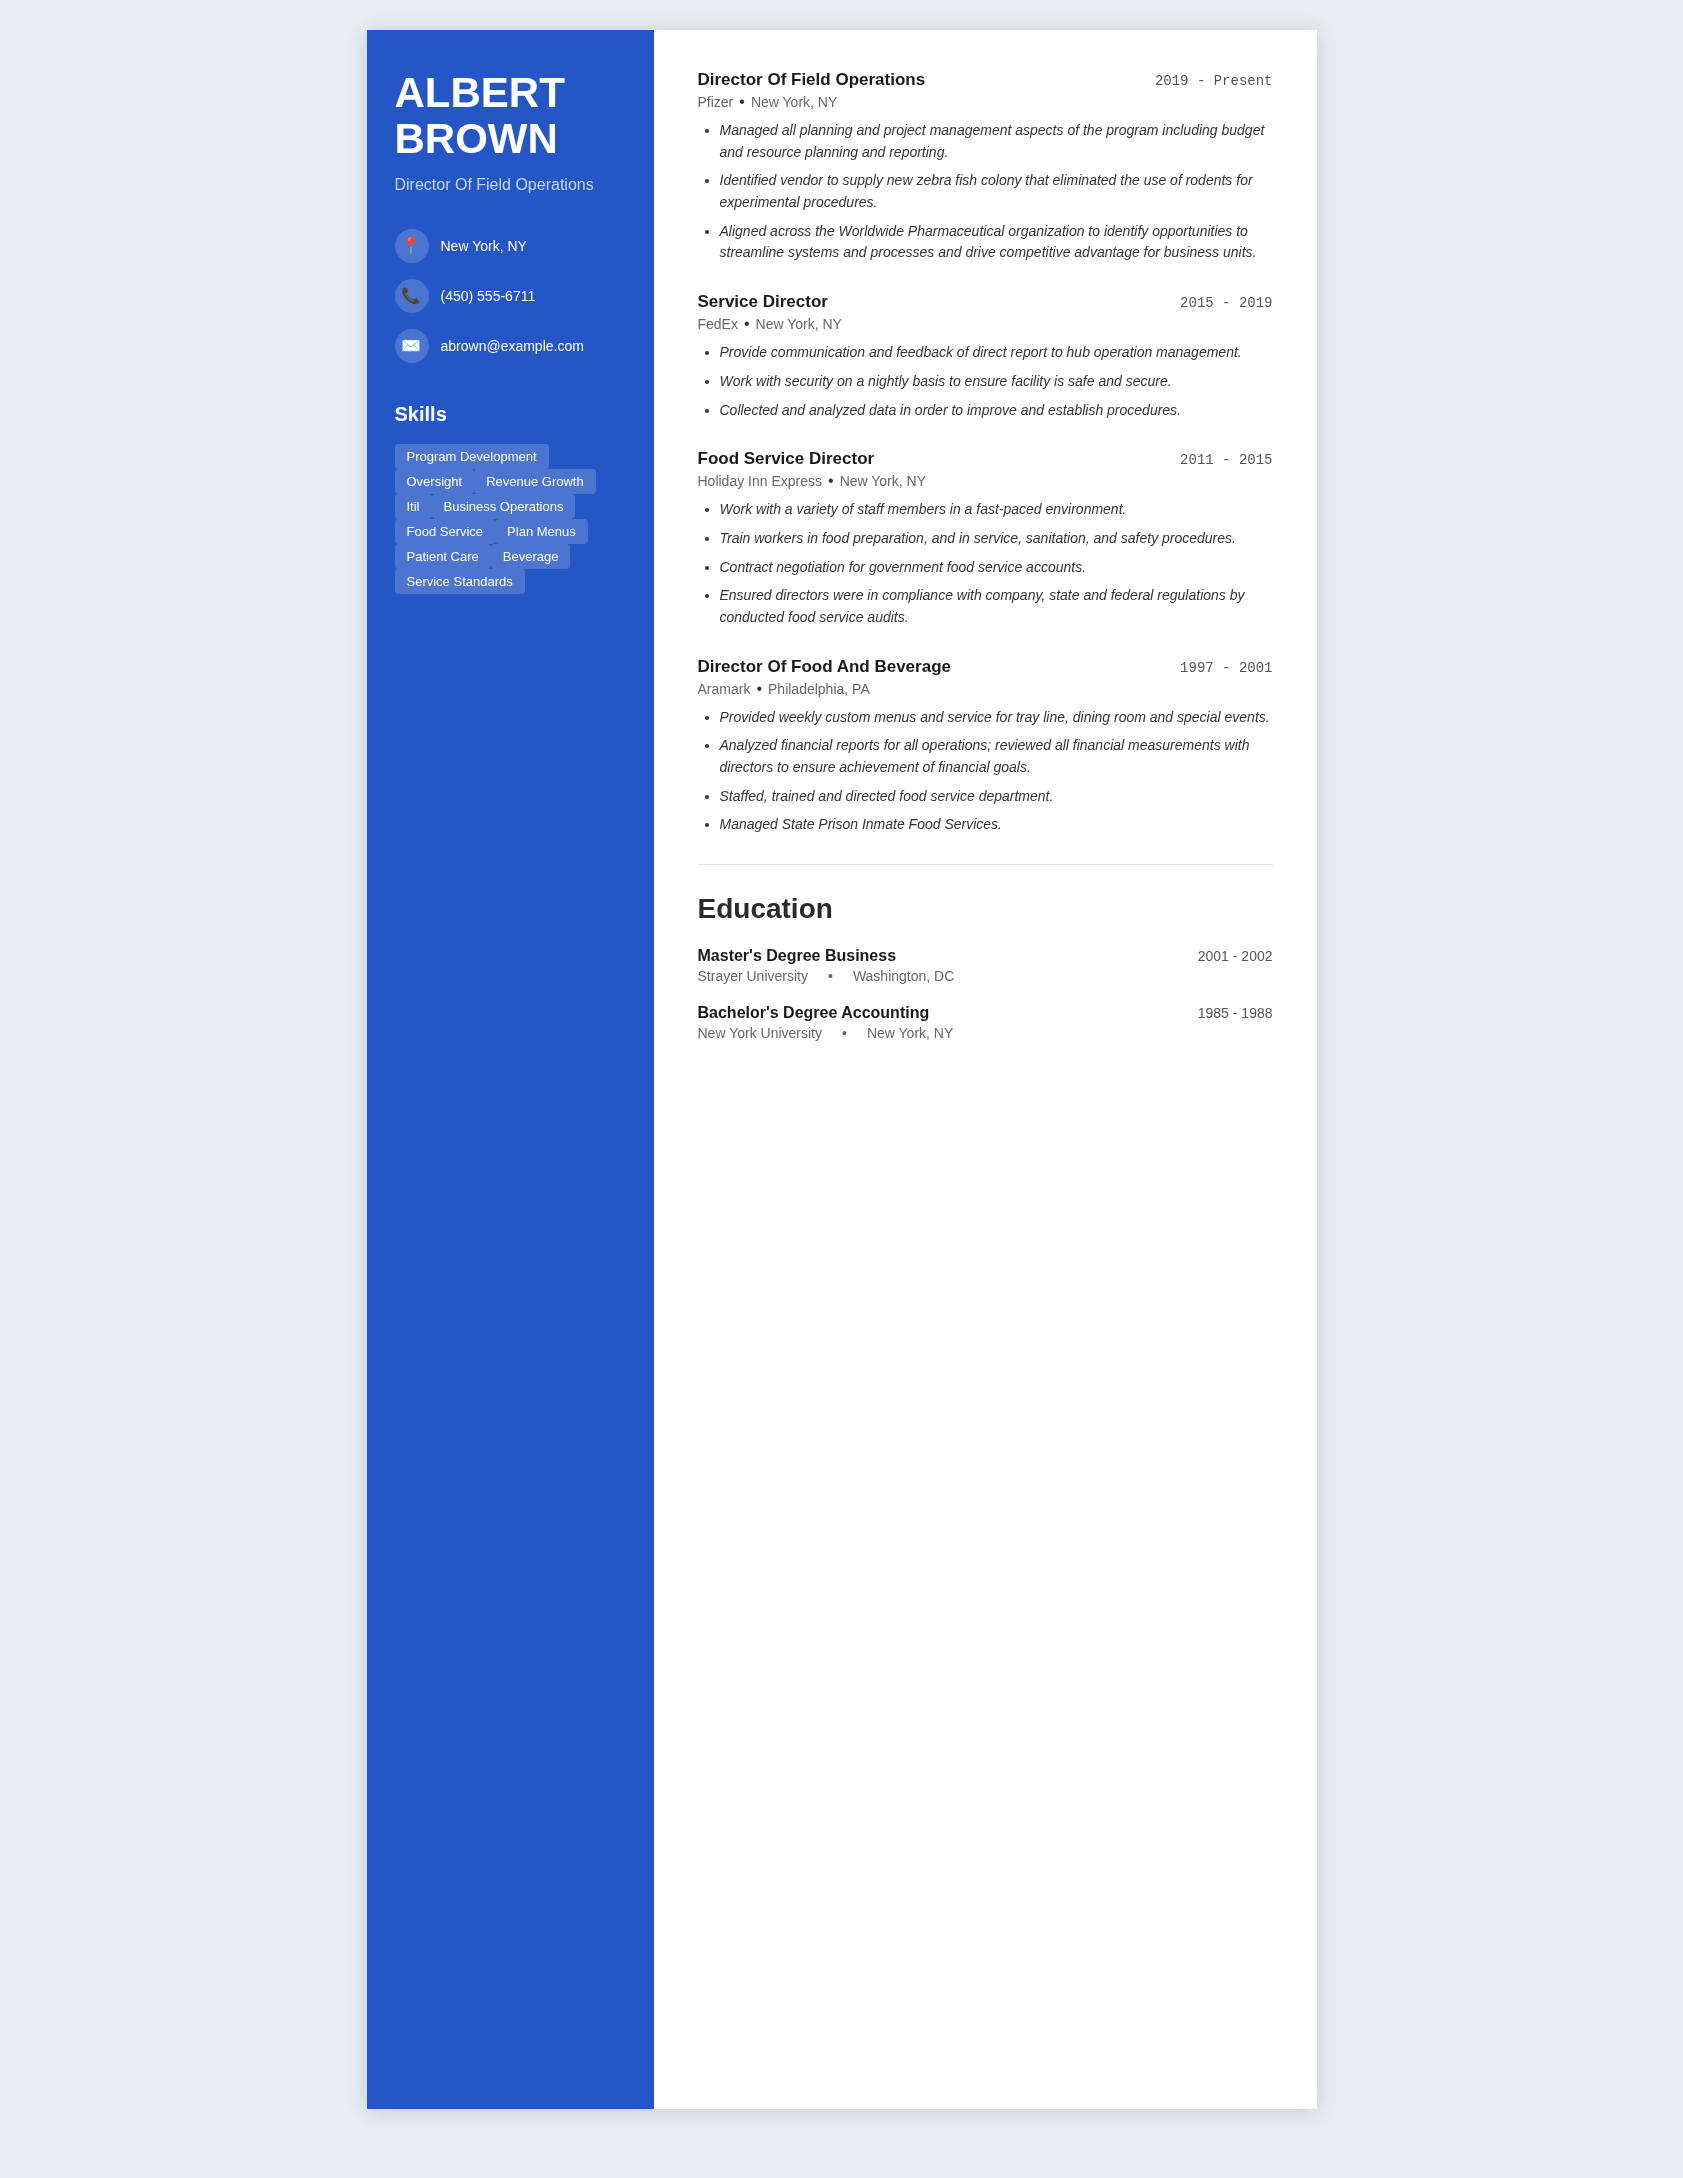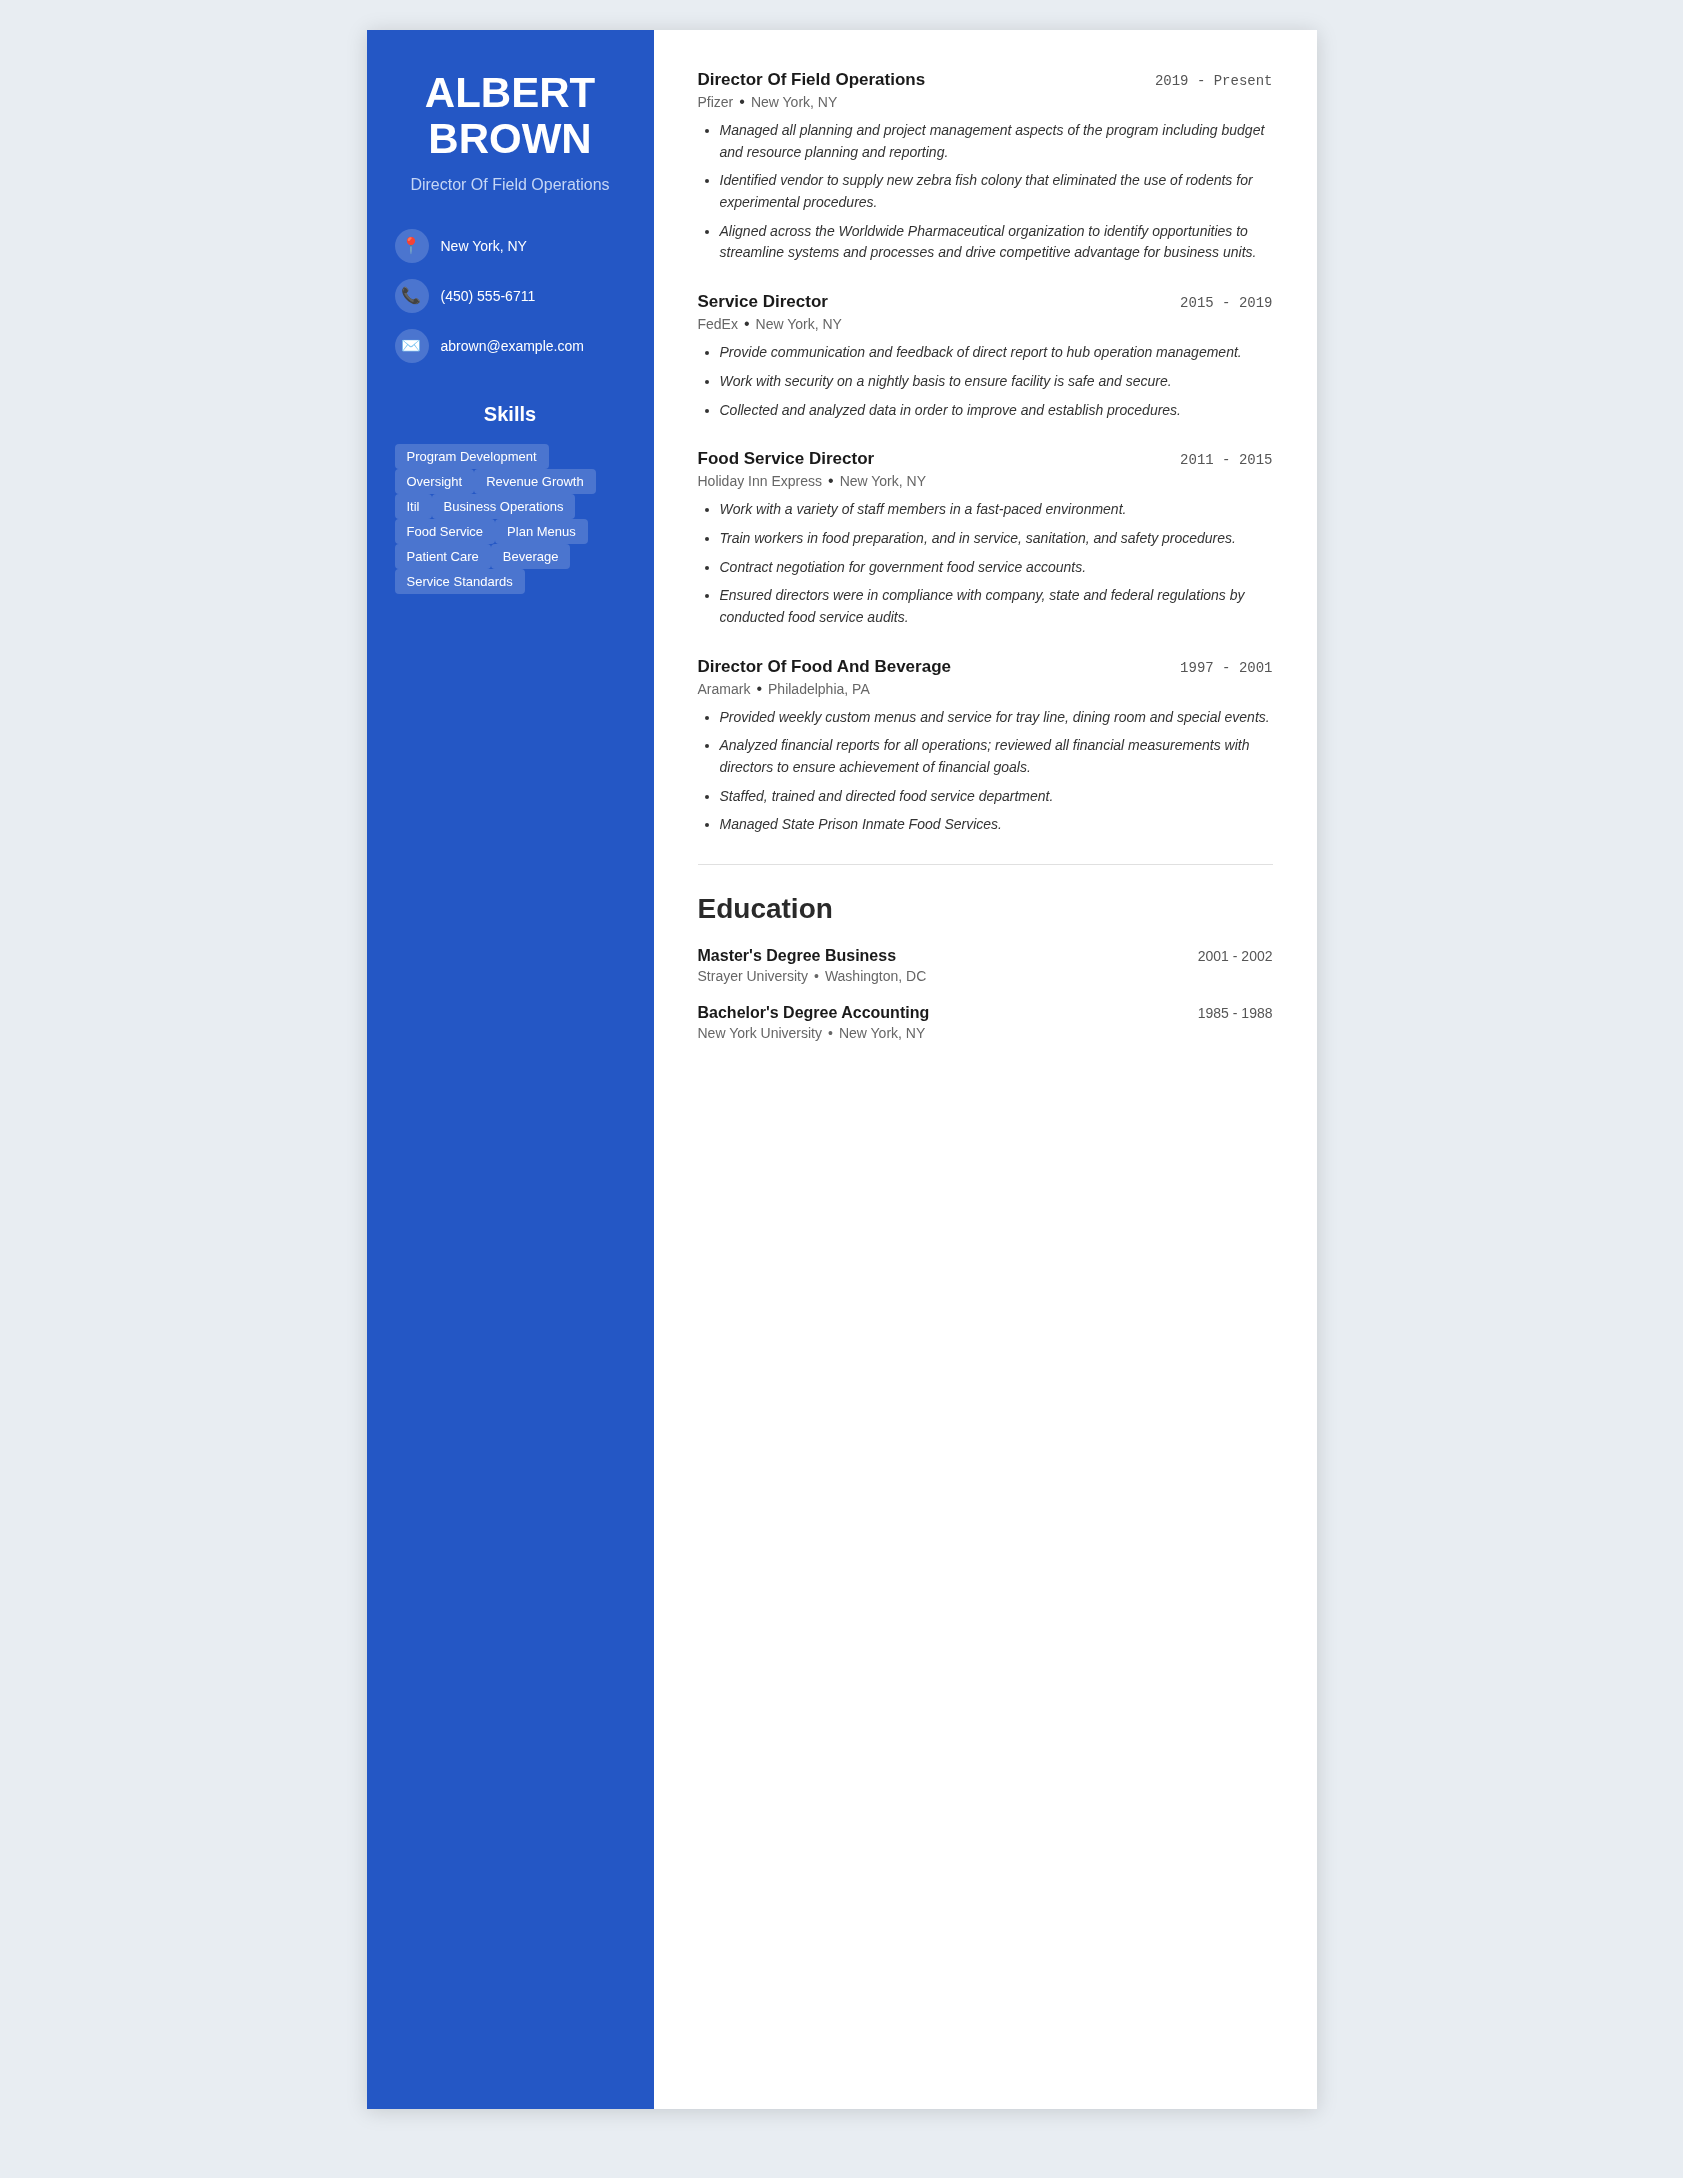--- a/index.html
+++ b/index.html
@@ -19,21 +19,20 @@
       background: #fff;
       box-shadow: 0 2px 20px rgba(0,0,0,0.15);
     }
     
     .sidebar {
       width: 287px;
       min-width: 287px;
       background: #2457c5;
       color: #fff;
       padding: 40px 28px 40px 28px;
-      text-align: center;
     }
     .sidebar-name {
       font-size: 42px;
       font-weight: 900;
       line-height: 1.1;
       margin-bottom: 12px;
       text-transform: uppercase;
     }
     .sidebar-title {
       font-size: 16px;
@@ -165,21 +164,21 @@
       font-size: 14px;
       color: #555;
       white-space: nowrap;
       margin-left: 20px;
     }
     .edu-meta {
       font-size: 14px;
       color: #666;
       display: flex;
       align-items: center;
-      gap: 6px;
+      gap: 20px;
     }
   </style>
 </head>
 <body>
 
 <div class="resume">
 
   <div class="sidebar">
     <div class="sidebar-name">
       <span>ALBERT</span><br>

